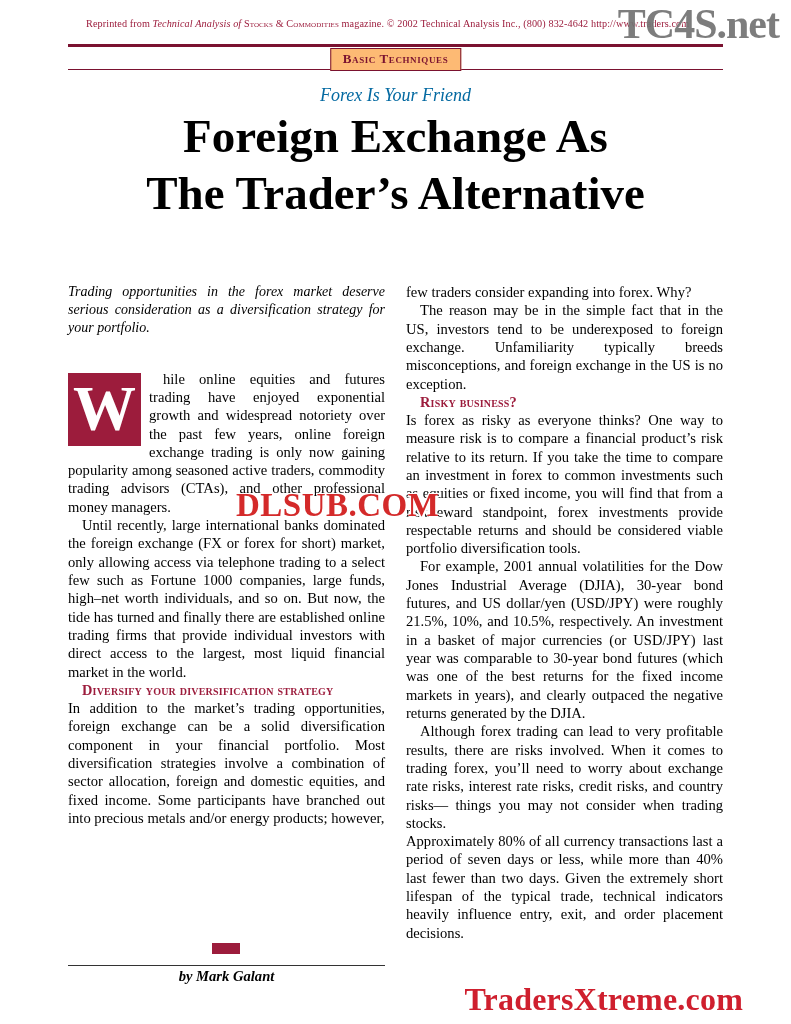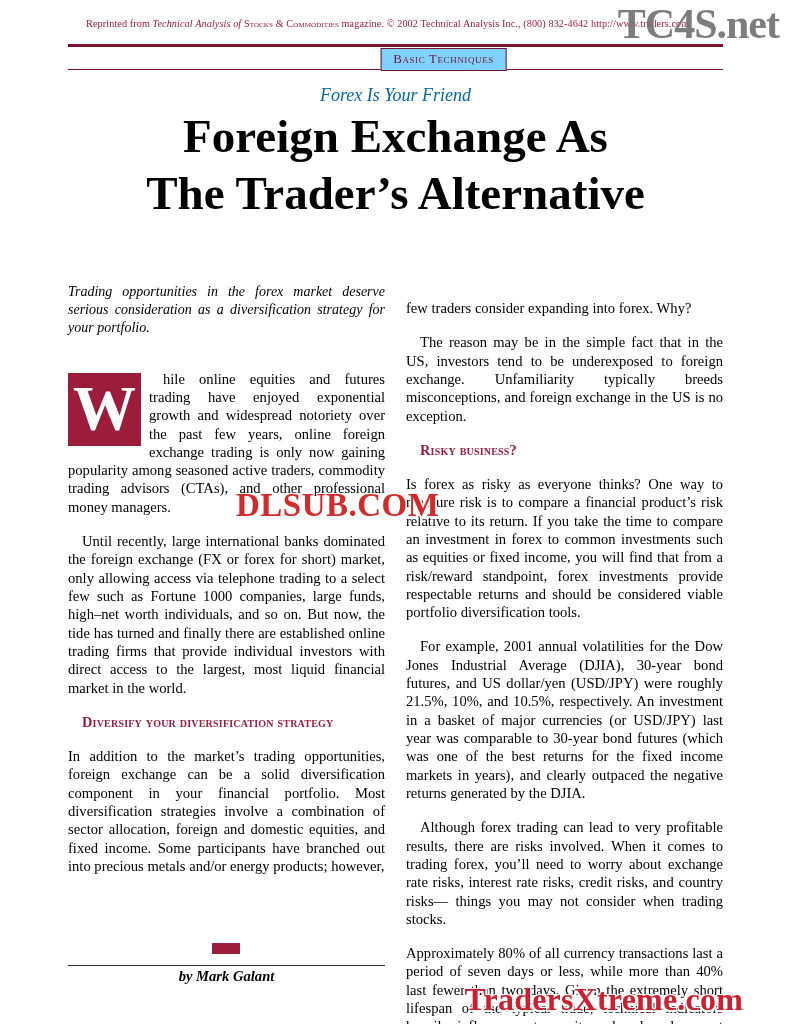--- a/index.html
+++ b/index.html
@@ -68,30 +68,29 @@
     left: 68px;
     width: 655px;
     height: 1px;
     background: #7a1230;
   }
   .badge {
     position: absolute;
     top: 48px;
     left: 50%;
     transform: translateX(-50%);
-    background: #7dd3fc;
+    background: #fdba74;
     border: 1px solid #7a1230;
     padding: 2px 12px 3px 12px;
     font-variant: small-caps;
-    font-weight: normal;
+    font-weight: bold;
     font-size: 13px;
     color: #7a1230;
     letter-spacing: 0.6px;
     white-space: nowrap;
-    margin-left: 48px;
   }
 
   
   .kicker {
     position: absolute;
     top: 85px;
     left: 0;
     width: 791px;
     text-align: center;
     font-style: italic;
@@ -119,21 +118,21 @@
     width: 317px;
     font-size: 14.6px;
     line-height: 1.255;
     text-align: justify;
     color: #000;
   }
   .col-left { left: 68px; }
   .col-right { left: 406px; }
 
   .col p {
-    margin: 16px 0 0 0;
+    margin: 0 0 0 0;
     text-indent: 14px;
   }
   .col p.noindent { text-indent: 0; }
 
   .standfirst {
     font-style: italic;
     font-size: 14px;
     line-height: 1.3;
     text-align: justify;
     margin-bottom: 32px;

